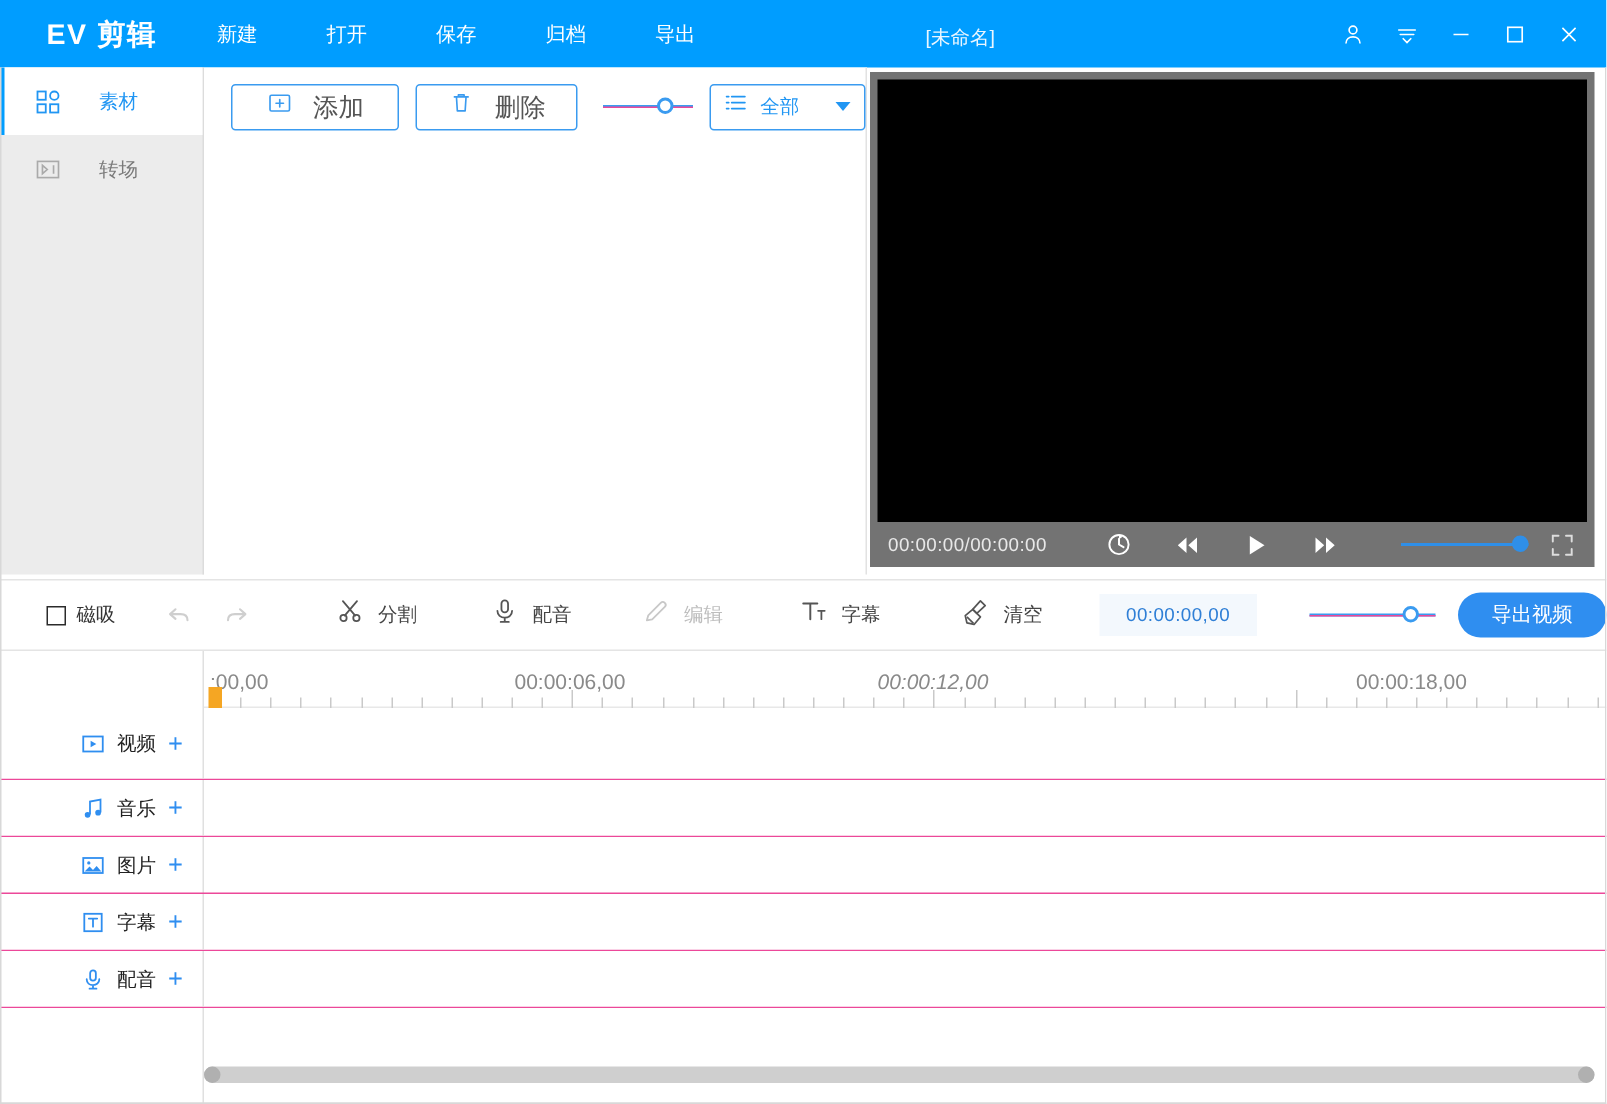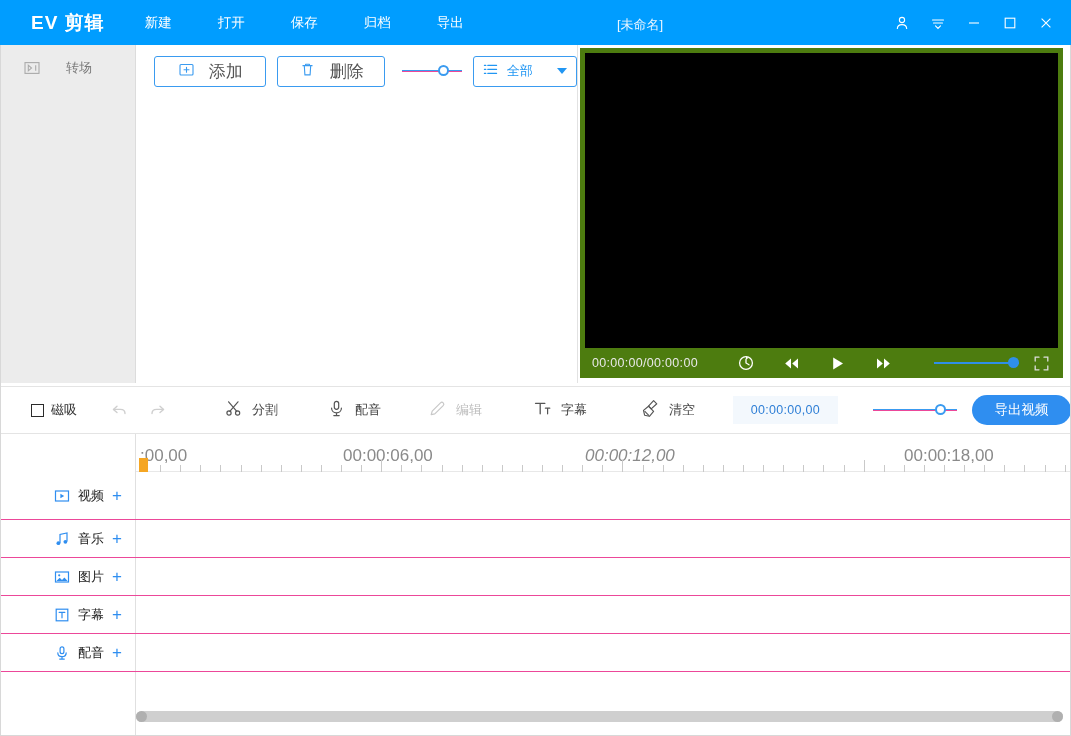--- a/index.html
+++ b/index.html
@@ -75,21 +75,21 @@
   .dropdown {
     display:flex; align-items:center; width:111px; height:31px;
     border:1px solid #3a9bf0; border-radius:3px; background:#fff; padding:0 9px; cursor:default;
   }
   .dropdown .dlabel { font-size:13px; color:#2196f3; margin-left:9px; flex:1; white-space:nowrap; }
   .caret { width:0; height:0; border-left:5px solid transparent; border-right:5px solid transparent; border-top:6px solid #2196f3; }
 
   
   .preview {
     position:absolute; left:580px; top:48px; width:483px; height:330px;
-    background:#4d7c0f;
+    background:#737373;
   }
   .video-stage { position:absolute; left:5px; top:5px; width:473px; height:295px; background:#000; }
   .pctrl { position:absolute; left:0; bottom:0; width:483px; height:30px; display:flex; align-items:center; }
   .ptime { color:#e8e8e8; font-size:12.5px; margin-left:12px; white-space:nowrap; letter-spacing:0.3px; }
   .pbtns { display:flex; align-items:center; gap:26px; margin-left:38px; }
   .pbtn { display:flex; align-items:center; justify-content:center; width:20px; height:20px; cursor:default; }
   .vol { position:relative; width:85px; height:18px; margin-left:40px; }
   .vol .vtrack { position:absolute; left:0; top:8px; width:85px; height:2px; background:#2f8fe8; }
   .vol .vknob { position:absolute; left:74px; top:3px; width:11px; height:11px; border-radius:50%; background:#2f8fe8; }
   .fs { margin-left:14px; width:18px; height:18px; display:flex; align-items:center; justify-content:center; cursor:default; }
@@ -125,21 +125,21 @@
     margin-left:22px; width:108px; height:30px; border-radius:16px;
     background:#2f8ef0; color:#fff; font-size:13.5px;
     display:flex; align-items:center; justify-content:center; cursor:default; white-space:nowrap;
   }
 
   
   .timeline { position:absolute; left:0; top:434px; width:1071px; height:302px; background:#fff; }
   .ruler { position:absolute; left:0; top:0; width:1071px; height:38px; border-bottom:1px solid #e8e8e8; }
   .ruler-head { position:absolute; left:0; top:0; width:136px; height:38px; border-right:1px solid #e0e0e0; background:#fff; }
   .ruler-body { position:absolute; left:136px; top:0; right:0; height:38px; overflow:hidden; }
-  .rlabel { position:absolute; top:12px; font-size:17px; color:#8a8a8a; white-space:nowrap; font-family:"Liberation Sans", sans-serif; }
+  .rlabel { position:absolute; top:12px; font-size:14px; color:#8a8a8a; white-space:nowrap; font-family:"Liberation Sans", sans-serif; }
   .tick { position:absolute; bottom:0; width:1px; background:#c9c9c9; }
   .tick.major { height:12px; }
   .tick.minor { height:7px; }
   .playhead { position:absolute; left:0; top:24px; width:9px; height:14px; background:#f5a623; }
   .playhead::after { content:""; position:absolute; left:0; top:14px; width:9px; height:0; }
 
   .tracks { position:absolute; left:0; top:38px; width:1071px; height:248px; }
   .track { display:flex; border-bottom:1px solid #ec4899; }
   .track-head {
     width:136px; display:flex; align-items:center; justify-content:flex-end;
@@ -198,20 +198,31 @@
       </div>
       <div class="wrap">
         <svg class="ic" viewBox="0 0 16 16">
             <path d="M3.6 3.6l8.8 8.8M12.4 3.6l-8.8 8.8" stroke="#fff" stroke-width="1.1"></path>
           </svg>
       </div>
     </div>
   </div>
 
   <div class="sidebar">
+    <div class="side-item active">
+      <span class="sico">
+        <svg width="18" height="18" viewBox="0 0 18 18">
+            <rect x="2" y="2" width="5.5" height="5.5" fill="none" stroke="#2196f3" stroke-width="1.2"></rect>
+            <circle cx="13.2" cy="4.8" r="2.8" fill="none" stroke="#2196f3" stroke-width="1.2"></circle>
+            <rect x="2" y="10.5" width="5.5" height="5.5" fill="none" stroke="#2196f3" stroke-width="1.2"></rect>
+            <rect x="10.4" y="10.5" width="5.5" height="5.5" fill="none" stroke="#2196f3" stroke-width="1.2"></rect>
+          </svg>
+      </span>
+      <span class="slabel">素材</span>
+    </div>
     <div class="side-item">
       <span class="sico">
         <svg width="18" height="18" viewBox="0 0 18 18">
             <rect x="2" y="3.6" width="14" height="10.8" fill="none" stroke="#aaa" stroke-width="1.1"></rect>
             <path d="M5.3 6.2v5.6l3.2-2.8zM12.7 6.2v5.6" stroke="#aaa" stroke-width="1.1" fill="none"></path>
           </svg>
       </span>
       <span class="slabel">转场</span>
     </div>
   </div>

